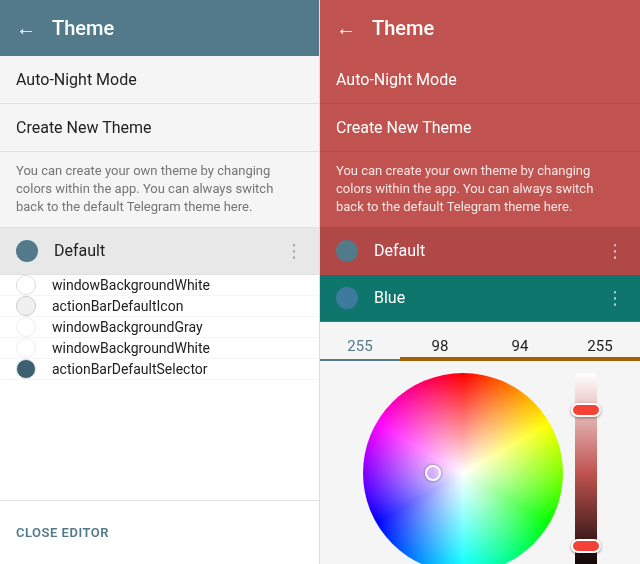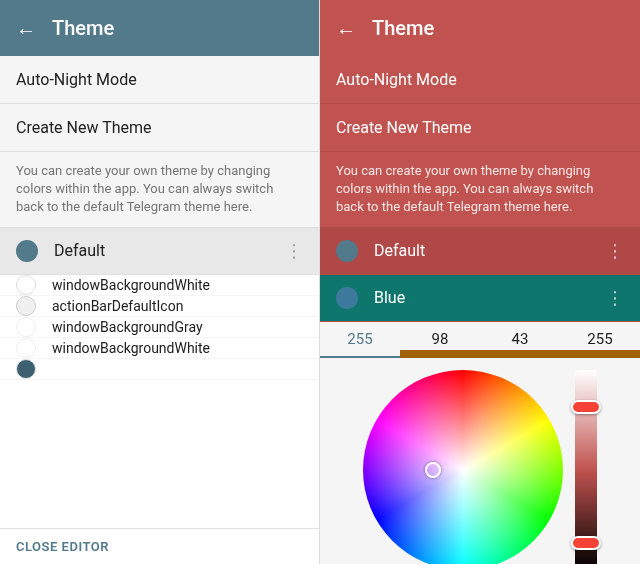--- a/index.html
+++ b/index.html
@@ -127,21 +127,21 @@
       border: 1px solid #e0e0e0;
     }
 
     .color-label {
       font-size: 14px;
       color: #212121;
     }
 
     
     .bottom-bar {
-      height: 36px;
+      height: 64px;
       display: flex;
       align-items: center;
       justify-content: space-between;
       padding: 0 12px;
       border-top: 1px solid #e0e0e0;
       background: #fff;
       flex-shrink: 0;
     }
 
     .bottom-btn {
@@ -229,28 +229,29 @@
       padding: 8px 0 0 0;
       background: #f5f5f5;
     }
 
     .rgba-values {
       display: flex;
       justify-content: flex-start;
       gap: 0;
       margin-bottom: 4px;
       width: 100%;
+      margin-top: 7px;
     }
 
     .rgba-val {
       flex: 1;
       text-align: center;
       font-size: 15px;
       color: #212121;
-      border-bottom: 8px solid #a16207;
+      border-bottom: 4px solid #a16207;
       padding-bottom: 2px;
     }
 
     .rgba-val.active {
       border-bottom: 2px solid #527a8a;
       color: #527a8a;
     }
 
     .color-wheel-container {
       display: flex;
@@ -384,20 +385,21 @@
     <div class="color-list-item">
       <div class="color-swatch" style="background:#fff;border:1px solid #eee;"></div>
       <span class="color-label">windowBackgroundGray</span>
     </div>
     <div class="color-list-item">
       <div class="color-swatch" style="background:#fff;border:1px solid #eee;"></div>
       <span class="color-label">windowBackgroundWhite</span>
     </div>
     <div class="color-list-item">
       <div class="color-swatch" style="background:#3d6070;"></div>
+      <span class="color-label">actionBarDefaultSelector</span>
     </div>
 
   </div>
 
   <div class="bottom-bar">
     <span class="bottom-btn">CLOSE EDITOR</span>
   </div>
 </div>
 
 <div class="right-panel">
@@ -425,21 +427,21 @@
       <span class="right-theme-label">Blue</span>
       <span class="right-theme-more">⋮</span>
     </div>
     <div class="right-divider"></div>
   </div>
 
   <div class="color-picker-area">
     <div class="rgba-values">
       <span class="rgba-val active">255</span>
       <span class="rgba-val">98</span>
-      <span class="rgba-val">43</span>
+      <span class="rgba-val">94</span>
       <span class="rgba-val">255</span>
     </div>
 
     <div class="color-wheel-container">
       <div class="color-wheel">
         <div class="color-wheel-inner">
           <div class="wheel-cursor"></div>
         </div>
       </div>
       <div class="color-slider">

